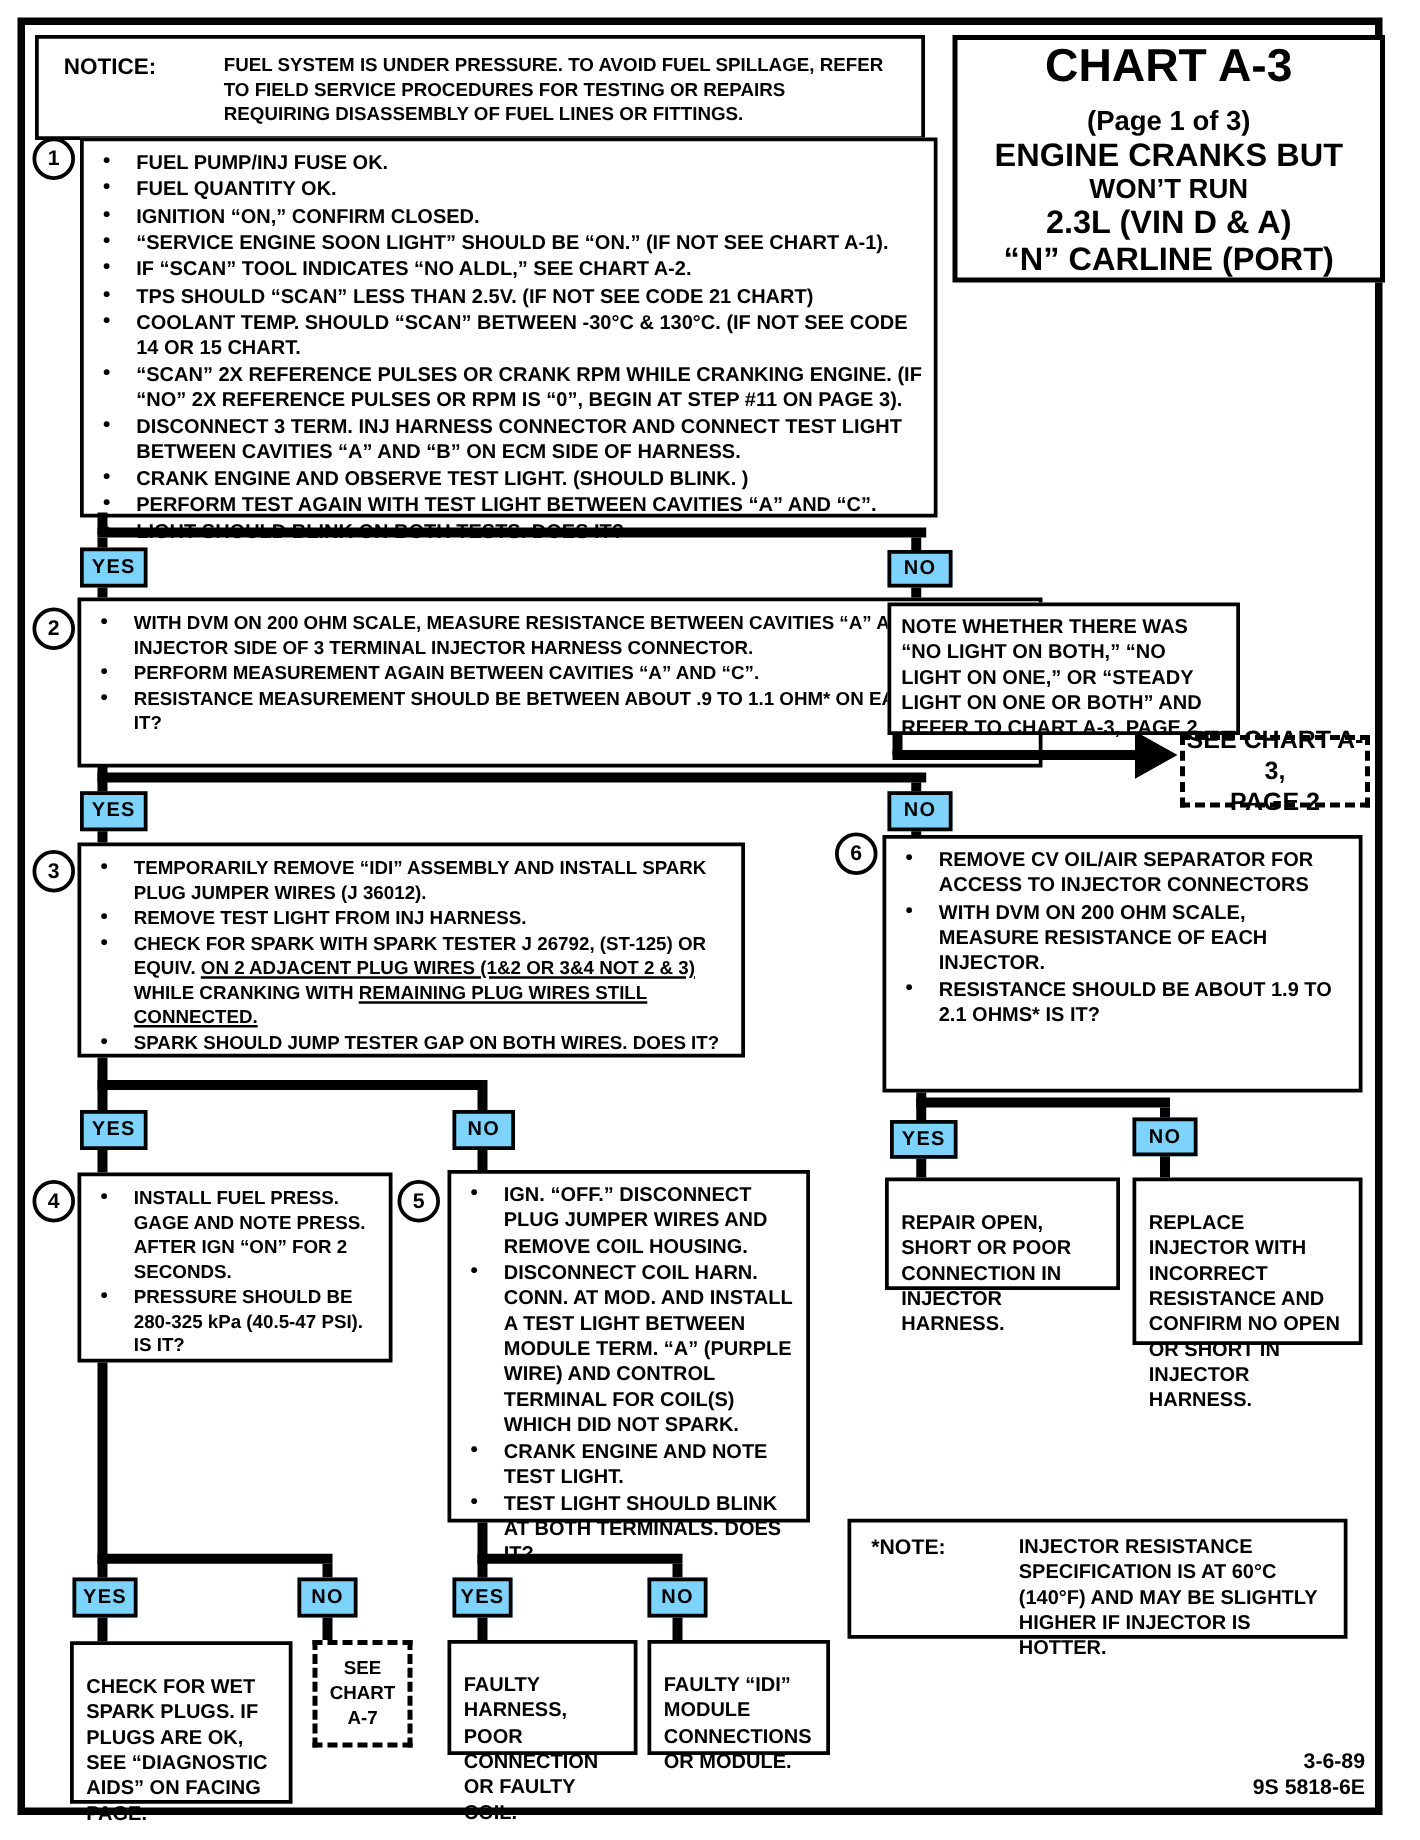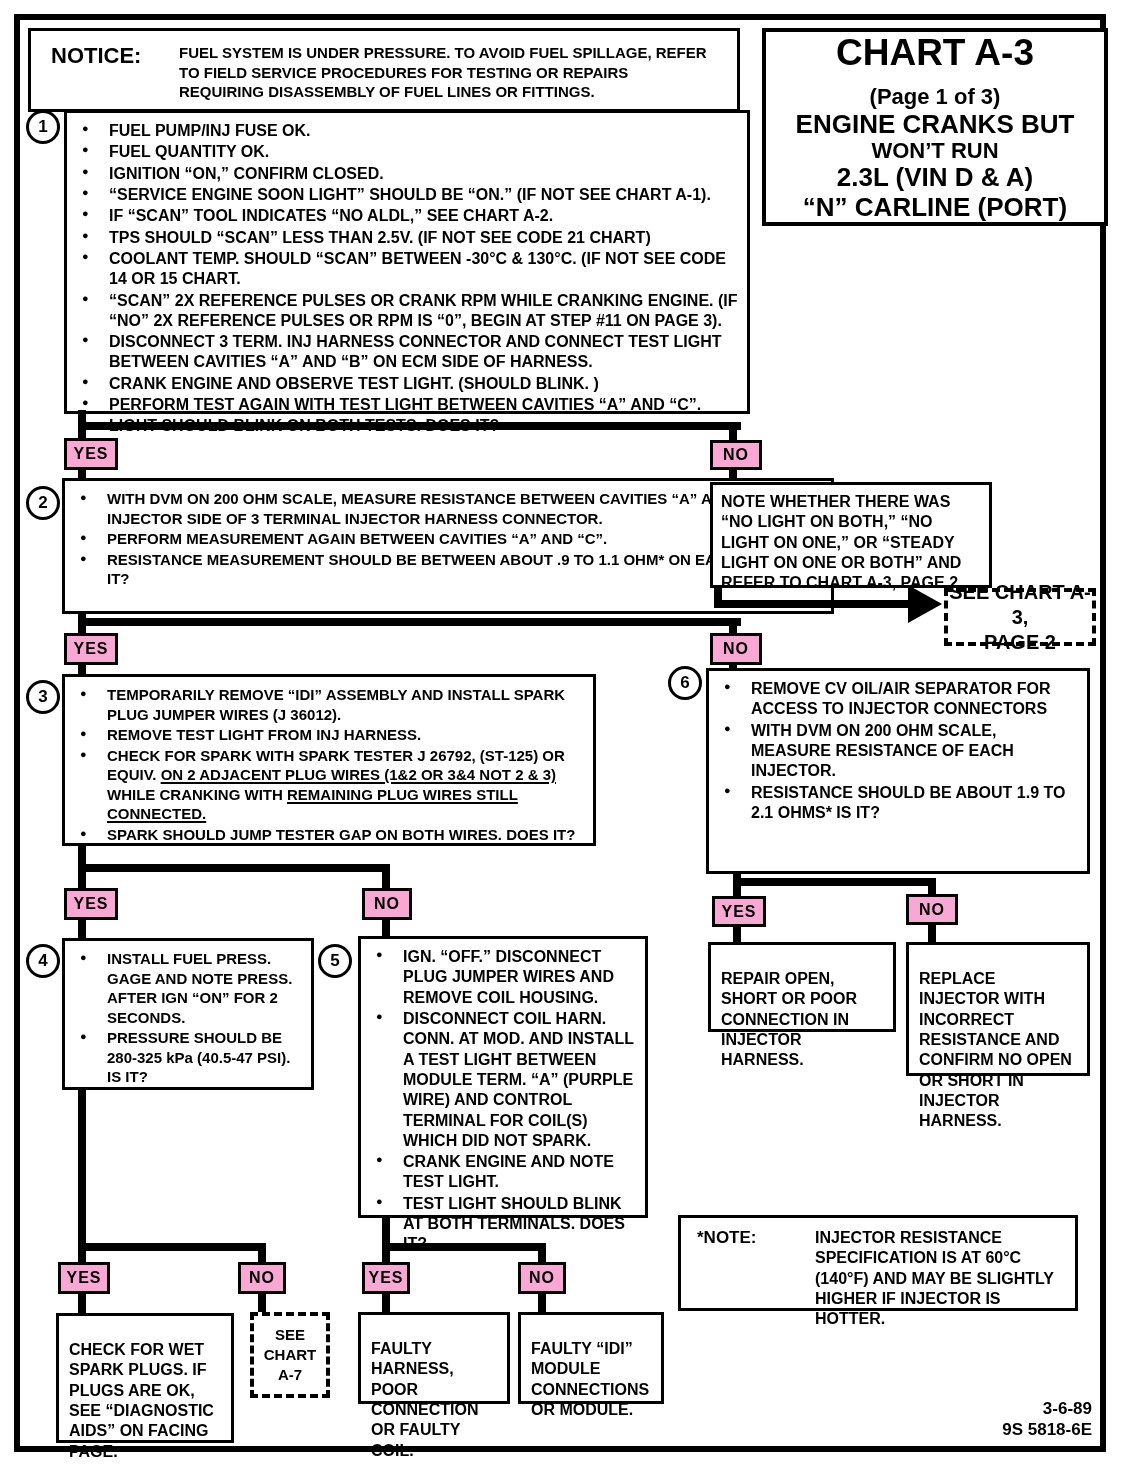--- a/index.html
+++ b/index.html
@@ -7,41 +7,41 @@
         font-family:"Liberation Sans",sans-serif;font-weight:bold;overflow:hidden;}
   .border-frame{position:absolute;left:14px;top:14px;width:1080px;height:1426px;
         border:6px solid #000;}
   .box{position:absolute;border:3px solid #000;background:#fff;box-sizing:border-box;}
   .dashed{border:4px dashed #000;}
   .bullets{list-style:none;margin:0;padding:7px 8px 6px 8px;}
   .bullets li{position:relative;padding-left:34px;margin:1px 0;}
   .bullets li::before{content:"\25CF";position:absolute;left:7px;top:1px;font-size:11px;}
   .t15{font-size:15px;line-height:1.3;}
   .t14{font-size:16px;line-height:1.27;}
-  .decision{position:absolute;border:3px solid #000;background:#f9a8d4;box-sizing:border-box;
+  .decision{position:absolute;border:3px solid #000;background:#7dd3fc;box-sizing:border-box;
         display:flex;align-items:center;justify-content:center;font-size:16px;letter-spacing:1px;}
   .circle{position:absolute;width:34px;height:34px;border:3px solid #000;border-radius:50%;
         background:#fff;box-sizing:border-box;display:flex;align-items:center;justify-content:center;
         font-size:17px;}
   .line{position:absolute;background:#000;}
   .plain{padding:24px 10px;}
   u{text-decoration:underline;text-decoration-thickness:2px;text-underline-offset:2px;}
   .arrowhead{position:absolute;width:0;height:0;border-top:19px solid transparent;
         border-bottom:19px solid transparent;border-left:34px solid #000;}
   .center{display:flex;flex-direction:column;align-items:center;justify-content:center;text-align:center;}
 </style>
 </head>
 <body>
 
 <div id="page">
 
   <div class="border-frame"></div>
 
   <div class="box" style="left:28px;top:28px;width:712px;height:84px;display:flex;">
-    <div style="padding:12px 0 0 20px;width:128px;font-size:22px;">NOTICE:</div>
+    <div style="padding:12px 0 0 20px;width:128px;font-size:18px;">NOTICE:</div>
     <div class="t15" style="padding:12px 26px 0 0;flex:1;">FUEL SYSTEM IS UNDER PRESSURE.  TO AVOID FUEL SPILLAGE, REFER TO FIELD SERVICE PROCEDURES FOR TESTING OR REPAIRS REQUIRING DISASSEMBLY OF FUEL LINES OR FITTINGS.</div>
   </div>
 
   <div class="box center" style="left:762px;top:28px;width:346px;height:198px;border-width:4px;padding:4px 2px;">
     <div style="font-size:37px;margin-bottom:10px;">CHART A-3</div>
     <div style="font-size:22px;line-height:1.15;">(Page 1 of 3)</div>
     <div style="font-size:26px;line-height:1.12;">ENGINE CRANKS BUT</div>
     <div style="font-size:22px;line-height:1.12;">WON’T RUN</div>
     <div style="font-size:26px;line-height:1.12;">2.3L  (VIN D &amp; A)</div>
     <div style="font-size:26px;line-height:1.12;">“N”  CARLINE (PORT)</div>

